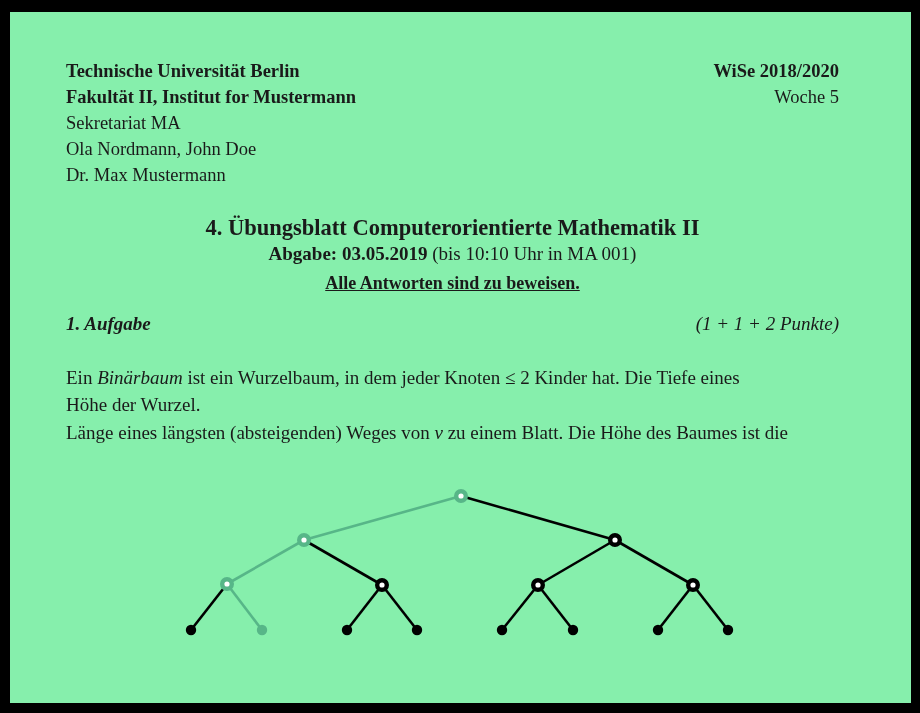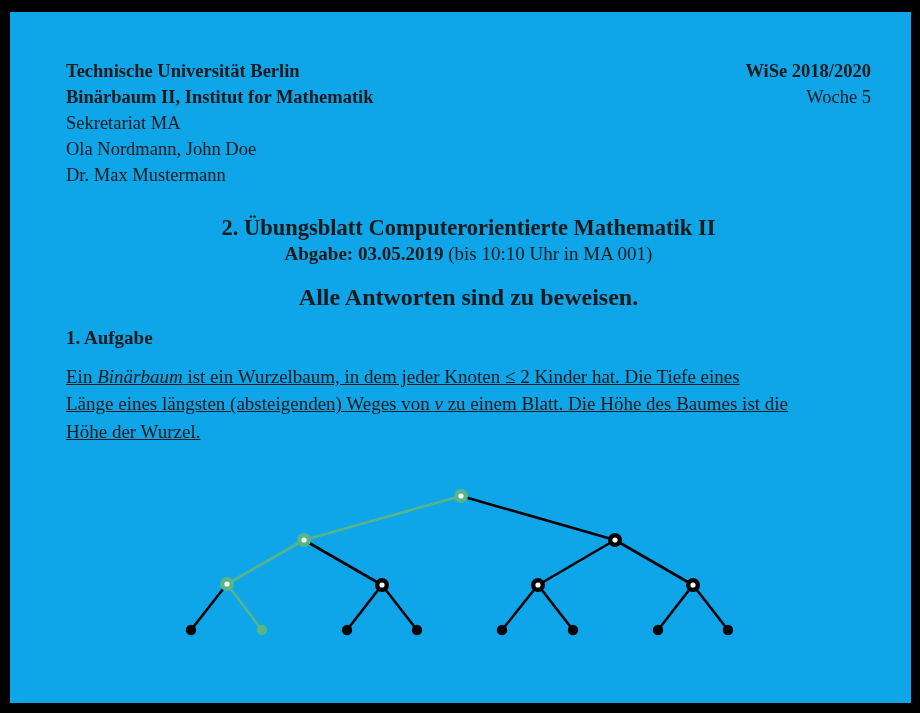--- a/index.html
+++ b/index.html
@@ -7,22 +7,22 @@
   body {
     background: #000000;
     position: relative;
     font-family: "Liberation Serif", "DejaVu Serif", serif;
     color: #1a1a1a;
     overflow: hidden;
   }
   .page {
     position: absolute;
     top: 12px; left: 10px; right: 9px; bottom: 10px;
-    background: #0ea5e9;
-    padding: 46px 40px 0 56px;
+    background: #86efac;
+    padding: 46px 72px 0 56px;
   }
   .header-row {
     position: relative;
     font-size: 18.5px;
     line-height: 26px;
   }
   .header-left .hl { white-space: nowrap; }
   .bold { font-weight: 700; }
   .header-right {
     position: absolute;
@@ -34,82 +34,84 @@
   .sheet-title {
     font-size: 22.5px;
     font-weight: 700;
     line-height: 28px;
   }
   .deadline-line {
     font-size: 19px;
     line-height: 24px;
   }
   .proof-note {
-    font-size: 24px;
+    font-size: 18px;
     font-weight: 700;
     line-height: 24px;
-    margin-top: 19px;
+    margin-top: 5px;
+    text-decoration: underline;
   }
   .exercise-row {
     display: flex;
     justify-content: space-between;
     align-items: flex-start;
     font-size: 19px;
     margin-top: 17px;
     line-height: 24px;
+    font-style: italic;
   }
   .exercise-heading { font-weight: 700; }
   .intro-paragraph {
-    margin-top: 13px;
+    margin-top: 28px;
     font-size: 19px;
     line-height: 27.4px;
-    text-decoration: underline;
   }
   .it { font-style: italic; }
   .tree-layer {
     position: absolute;
     top: 0; left: 0;
     width: 920px; height: 713px;
     pointer-events: none;
   }
   .tree-layer svg { display: block; width: 100%; height: 100%; }
 </style>
 </head>
 <body>
 
 <div class="page">
 
   <div class="header-row">
     <div class="header-left">
       <div class="hl bold">Technische Universität Berlin</div>
-      <div class="hl bold">Binärbaum II, Institut for Mathematik</div>
+      <div class="hl bold">Fakultät II, Institut for Mustermann</div>
       <div class="hl">Sekretariat MA</div>
       <div class="hl">Ola Nordmann, John Doe</div>
       <div class="hl">Dr. Max Mustermann</div>
     </div>
     <div class="header-right">
       <div class="bold">WiSe 2018/2020</div>
       <div>Woche 5</div>
     </div>
   </div>
 
   <div class="title-block">
-    <div class="sheet-title">2. Übungsblatt Computerorientierte Mathematik II</div>
+    <div class="sheet-title">4. Übungsblatt Computerorientierte Mathematik II</div>
     <div class="deadline-line"><span class="bold">Abgabe: 03.05.2019</span><span> (bis 10:10 Uhr in MA 001)</span></div>
     <div class="proof-note">Alle Antworten sind zu beweisen.</div>
   </div>
 
   <div class="exercise-row">
     <div class="exercise-heading">1. Aufgabe</div>
+    <div class="points-label">(1 + 1 + 2 Punkte)</div>
   </div>
 
   <div class="intro-paragraph">
       <div><span>Ein </span><span class="it">Binärbaum</span><span> ist ein Wurzelbaum, in dem jeder Knoten ≤ 2 Kinder hat. Die Tiefe eines</span></div>
+      <div><span>Höhe der Wurzel.</span></div>
       <div><span>Länge eines längsten (absteigenden) Weges von </span><span class="it">v</span><span> zu einem Blatt. Die Höhe des Baumes ist die</span></div>
-      <div><span>Höhe der Wurzel.</span></div>
     </div>
 
 </div>
 
 <div class="tree-layer">
     <svg viewBox="0 0 920 713">
       <line x1="461" y1="496" x2="304" y2="540" stroke="#57b688" stroke-width="2.6"></line>
       <line x1="461" y1="496" x2="615" y2="540" stroke="#000000" stroke-width="2.6"></line>
       <line x1="304" y1="540" x2="227" y2="584" stroke="#57b688" stroke-width="2.6"></line>
       <line x1="304" y1="540" x2="382" y2="585" stroke="#000000" stroke-width="2.6"></line>

